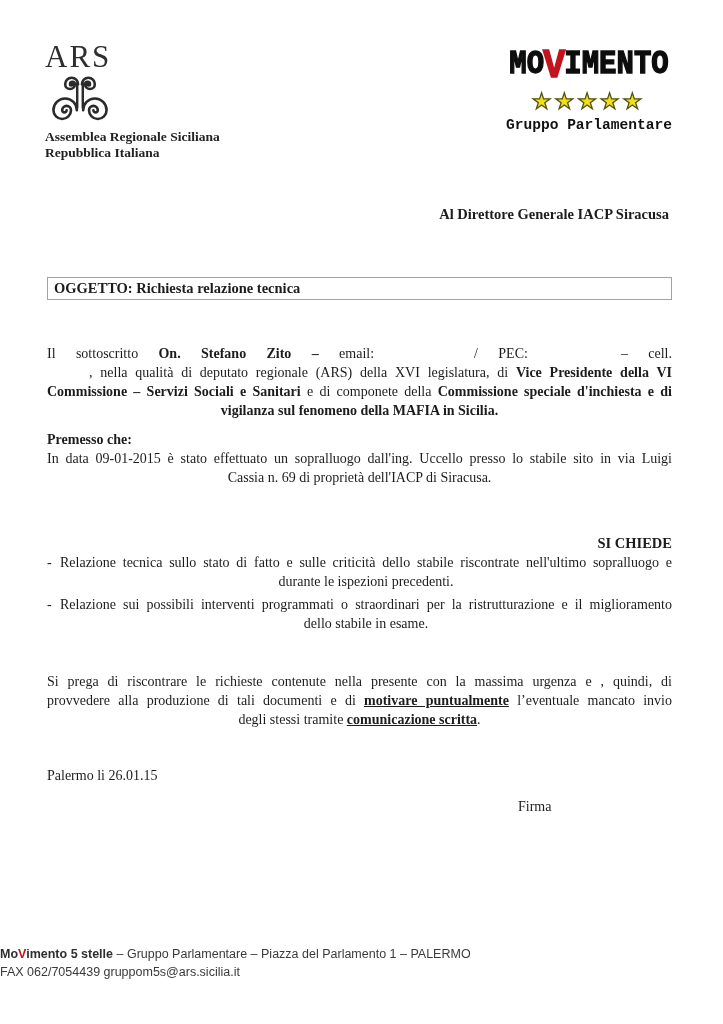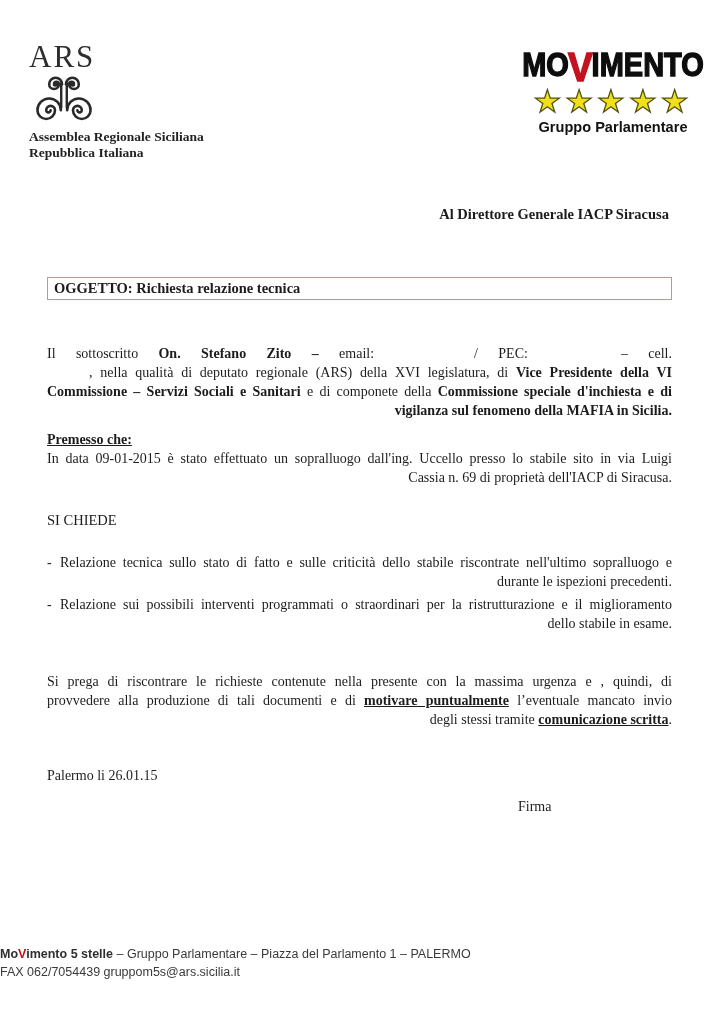--- a/index.html
+++ b/index.html
@@ -2,48 +2,48 @@
 <html><head>
 <meta charset="utf-8">
 <style>
   html,body{margin:0;padding:0;background:#e8e8e8;}
   .page{
     position:relative;width:723px;height:1024px;background:#ffffff;
     font-family:"Liberation Serif", serif;color:#1c1c1c;overflow:hidden;
     margin:0 auto;
   }
   
-  .ars{position:absolute;left:29px;top:42px;width:200px;}
+  .ars{position:absolute;left:45px;top:42px;width:200px;}
   .ars-acronym{font-size:31px;letter-spacing:2px;color:#2e2e2e;line-height:30px;}
   .ars-emblem{display:block;margin:2px 0 3px 2px;}
   .ars-org{font-weight:bold;font-size:13.5px;line-height:16px;color:#222;}
-  .m5s{position:absolute;left:512px;top:48px;width:202px;text-align:center;font-family:Liberation Sans, sans-serif;}
+  .m5s{position:absolute;left:488px;top:48px;width:202px;text-align:center;font-family:Liberation Mono, monospace;}
   .m5s-word{font-weight:bold;font-size:29px;line-height:34px;letter-spacing:0px;color:#0d0d0d;
             -webkit-text-stroke:1.2px #0d0d0d;white-space:nowrap;transform:scaleY(1.12);}
   .m5s-word .v{color:#c3131f;-webkit-text-stroke:1.4px #c3131f;font-size:37px;vertical-align:-4px;margin:0 -1px;}
   .m5s-stars{font-size:31px;line-height:33px;letter-spacing:4px;color:#f2df1b;
              -webkit-text-stroke:1.3px #52520f;white-space:nowrap;margin-top:1px;}
   .m5s-sub{font-weight:bold;font-size:15.5px;line-height:17px;color:#111;transform:scaleX(0.94);letter-spacing:0px;}
   
   .recipient{position:absolute;left:47px;top:206px;width:622px;text-align:right;
              font-weight:bold;font-size:14.5px;}
   .subject{position:absolute;left:47px;top:277px;width:617px;border:1px solid #84cc16;
            font-weight:bold;font-size:14.5px;line-height:20px;padding:0 0 1px 6px;}
   .block{position:absolute;left:47px;width:625px;font-size:14px;line-height:19px;}
   .line{text-align:justify;text-align-last:justify;white-space:nowrap;}
-  .line.last{text-align:right;text-align-last:auto;}
+  .line.last{text-align:center;text-align-last:auto;}
   .gap{display:inline-block;height:1px;}
   .g-email{width:100px;}
   .g-pec{width:93px;}
   .g-cell{width:42px;}
   b{font-weight:bold;}
   .intro{top:344px;}
   .premesso{top:430px;}
-  .heading-bold{font-weight:bold;text-decoration:underline;}
-  .sichiede{top:511px;text-align:left;font-weight:normal;font-size:14.5px;}
+  .heading-bold{font-weight:bold;}
+  .sichiede{top:534px;text-align:right;font-weight:bold;font-size:14.5px;}
   .requests{top:553px;}
   .bullet{display:flex;align-items:flex-start;}
   .bullet + .bullet{margin-top:4px;}
   .marker{width:13px;flex:0 0 13px;}
   .btext{flex:1;min-width:0;}
   .closing{top:672px;}
   .placedate{top:755px;margin-top:11px;}
   .firma{position:absolute;left:518px;top:799px;font-size:14px;text-align:right;}
   
   .footer{position:absolute;left:0;top:945px;width:723px;text-align:left;

